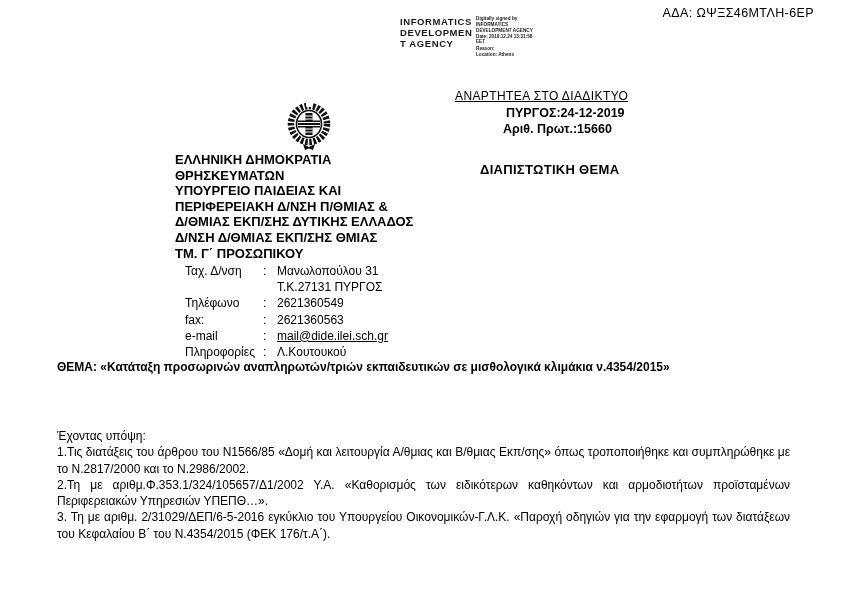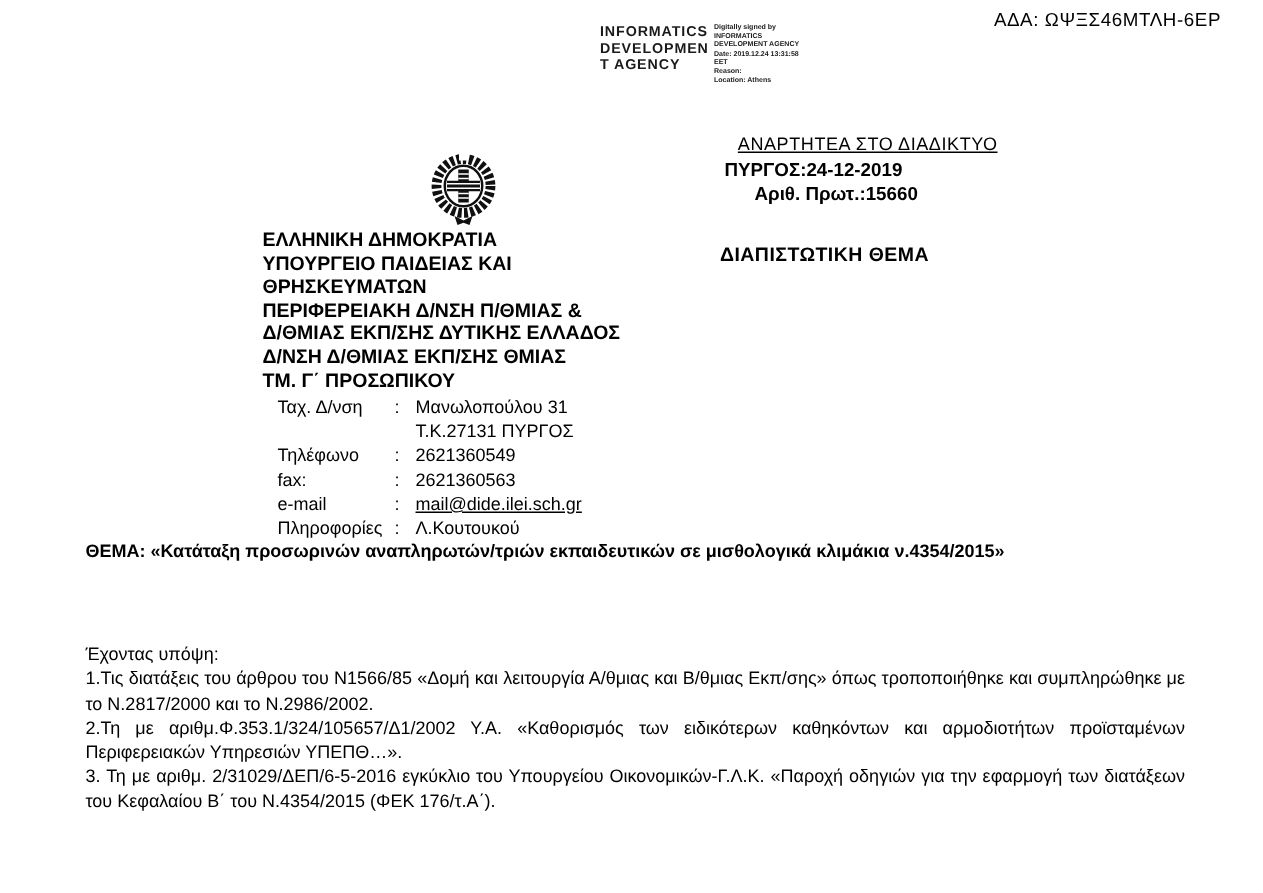--- a/index.html
+++ b/index.html
@@ -11,23 +11,23 @@
   .ada{top:6px;right:28px;font-size:12.5px;letter-spacing:0.4px;margin-left:43px;}
 
   
   .sig{top:16px;left:400px;display:flex;gap:4px;}
   .sig-agency{width:72px;font-size:9.5px;font-weight:600;letter-spacing:0.6px;
               line-height:11px;color:#1a1a1a;}
   .sig-details{font-size:6px;transform:scale(0.78);transform-origin:top left;
                line-height:7.6px;font-weight:600;color:#1a1a1a;white-space:nowrap;}
 
   
-  .anartitea{top:89px;left:455px;width:210px;text-align:right;font-size:12px;
+  .anartitea{top:89px;left:455px;width:210px;text-align:left;font-size:12px;
              letter-spacing:0.4px;text-decoration:underline;}
-  .city-date{top:106px;left:483px;font-weight:bold;font-size:12.5px;}
+  .city-date{top:106px;left:506px;font-weight:bold;font-size:12.5px;}
   .protocol{top:122px;left:503px;font-weight:bold;font-size:12.5px;}
 
   
   .emblem{top:101px;left:285px;}
   .gov-header{top:152px;left:175px;width:270px;text-align:left;
               font-weight:bold;font-size:13px;line-height:15.6px;}
   .act-title{top:162px;left:480px;font-weight:bold;font-size:13px;letter-spacing:0.3px;}
 
   
   .contact{top:263px;left:185px;font-size:12px;border-collapse:collapse;}
@@ -85,22 +85,22 @@
       <line x1="20.5" y1="18" x2="27.5" y2="18"></line>
       <line x1="20.5" y1="28" x2="27.5" y2="28"></line>
       <line x1="20.5" y1="31" x2="27.5" y2="31"></line>
     </g>
     <path d="M18 43 L24 46 L30 43 L28 49 L24 47.5 L20 49 Z" fill="#101010"></path>
   </svg>
 </div>
 
 <div class="abs gov-header">
   <div>ΕΛΛΗΝΙΚΗ ΔΗΜΟΚΡΑΤΙΑ</div>
+  <div>ΘΡΗΣΚΕΥΜΑΤΩΝ</div>
   <div>ΥΠΟΥΡΓΕΙΟ ΠΑΙΔΕΙΑΣ ΚΑΙ</div>
-  <div>ΘΡΗΣΚΕΥΜΑΤΩΝ</div>
   <div>ΠΕΡΙΦΕΡΕΙΑΚΗ Δ/ΝΣΗ Π/ΘΜΙΑΣ &amp;</div>
   <div>Δ/ΘΜΙΑΣ ΕΚΠ/ΣΗΣ ΔΥΤΙΚΗΣ ΕΛΛΑΔΟΣ</div>
   <div>Δ/ΝΣΗ Δ/ΘΜΙΑΣ ΕΚΠ/ΣΗΣ ΘΜΙΑΣ</div>
   <div>ΤΜ. Γ΄ ΠΡΟΣΩΠΙΚΟΥ</div>
 </div>
 
 <div class="abs act-title">ΔΙΑΠΙΣΤΩΤΙΚΗ ΘΕΜΑ</div>
 
 <table class="abs contact">
   <tbody>

